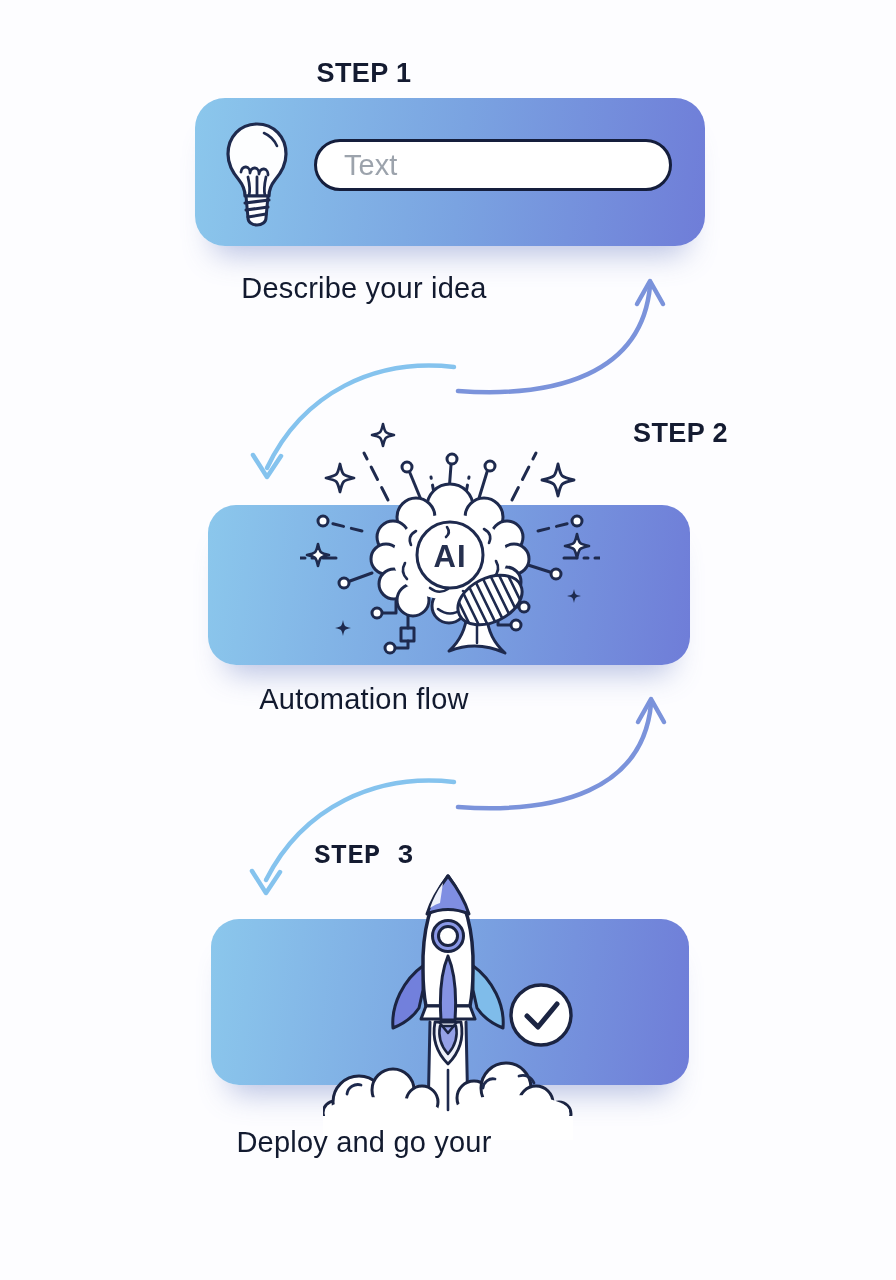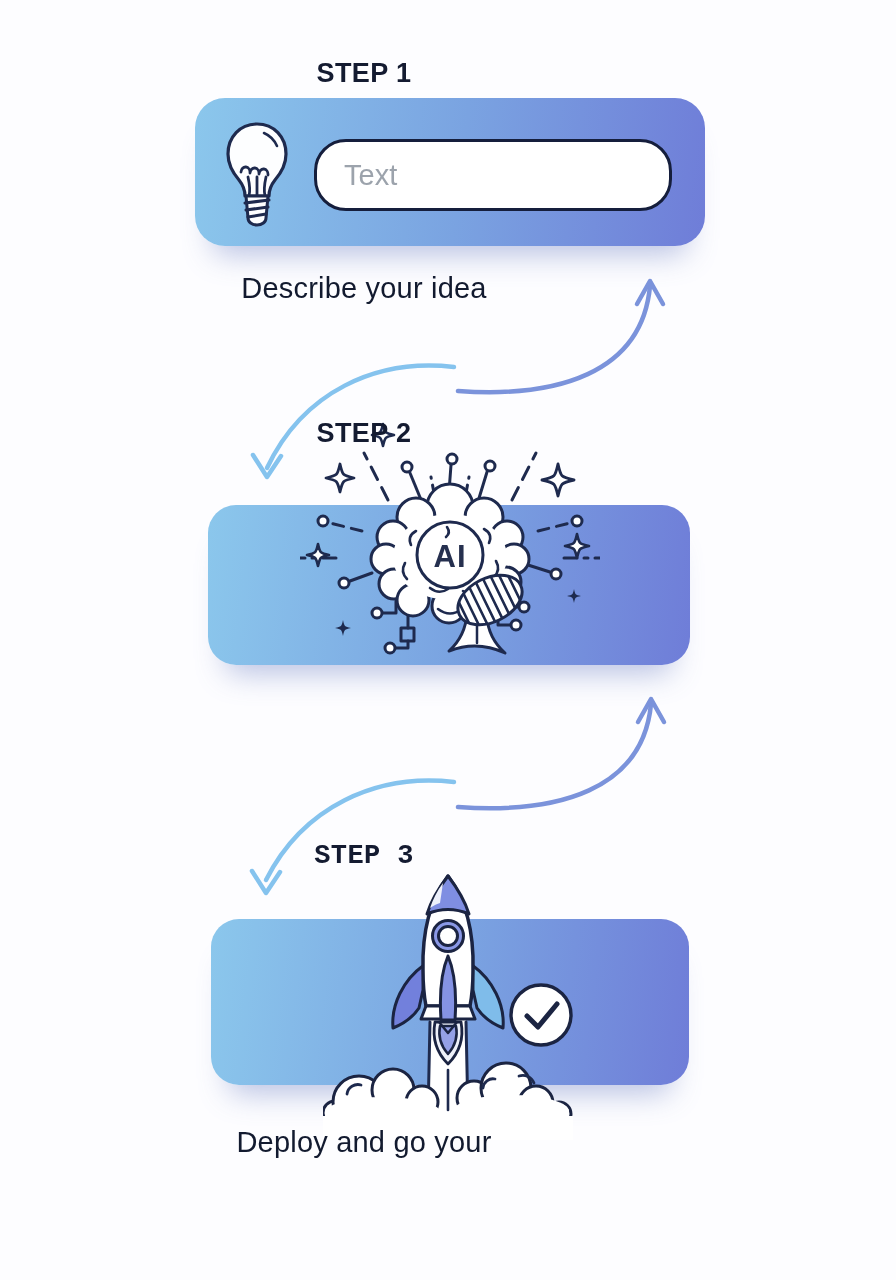--- a/index.html
+++ b/index.html
@@ -40,21 +40,21 @@
   <path class="lineart" d="M21,54 a4.5,5.5 0 1 1 9,1 a4.5,5.5 0 1 1 9,1 a4.5,5.5 0 1 1 9,1" stroke-width="2.8"></path>
   <path class="lineart" d="M28,59 C30,68 30.5,72 29,78" stroke-width="2.8"></path>
   <path class="lineart" d="M37,59 L37,78" stroke-width="2.8"></path>
   <path class="lineart" d="M46,59 C44,68 43.5,72 45,78" stroke-width="2.8"></path>
   <path d="M26,78 L48,78 L46,100 C46,104 42,107 37,107 C32,107 28,104 28,100 Z" fill="#FDFEFF" stroke="#1E2A4E" stroke-width="3" stroke-linejoin="round"></path>
   <path class="lineart" d="M25,85 L49,82" stroke-width="3"></path>
   <path class="lineart" d="M26,92 L48,89" stroke-width="3"></path>
   <path class="lineart" d="M28,99 L46,96" stroke-width="3"></path>
 </svg>
 
-<input class="idea-input" style="left: 314px; top: 139px; width: 358px; height: 72px;" type="text" placeholder="Text">
+<input class="idea-input" style="left: 314px; top: 139px; width: 358px; height: 52px;" type="text" placeholder="Text">
 
 <div class="abs center-text caption" style="top:272px;">Describe your idea</div>
 
 <svg class="abs" style="left:0;top:0;pointer-events:none;" width="896" height="1280" viewBox="0 0 896 1280">
 
   <g>
     <path d="M454,367 C376,358 303,392 267,468" fill="none" stroke="#85C3EE" stroke-width="4.5" stroke-linecap="round"></path>
     <path d="M253,455 L267,477 L281,456" fill="none" stroke="#85C3EE" stroke-width="4.5" stroke-linecap="round" stroke-linejoin="round"></path>
   </g>
   <g>
@@ -68,21 +68,21 @@
   </g>
   <g>
     <path d="M458,807 C558,814 643,790 651,704" fill="none" stroke="#7B93DB" stroke-width="4.5" stroke-linecap="round"></path>
     <path d="M638,722 L651,699 L664,722" fill="none" stroke="#7B93DB" stroke-width="4.5" stroke-linecap="round" stroke-linejoin="round"></path>
   </g>
 </svg>
 
 <svg class="abs" style="left:370px;top:422px;" width="26" height="26" viewBox="-13 -13 26 26">
   <path d="M0,-11 C2,-2 2,-2 11,0 C2,2 2,2 0,11 C-2,2 -2,2 -11,0 C-2,-2 -2,-2 0,-11 Z" fill="#FFFFFF" stroke="#1E2A4E" stroke-width="2.6" stroke-linejoin="round"></path>
 </svg>
-<div class="abs center-text step-title" style="top:418px;">STEP 2</div>
+<div class="abs center-text step-title" style="top:418px;text-align:right;">STEP 2</div>
 
 <div class="abs card" style="left:208px;top:505px;width:482px;height:160px;border-radius:28px;"></div>
 
 <svg class="abs" style="left:300px;top:445px;" width="300" height="225" viewBox="0 0 300 225">
   <defs>
     <path id="spark" d="M0,-10 C1.8,-1.8 1.8,-1.8 10,0 C1.8,1.8 1.8,1.8 0,10 C-1.8,1.8 -1.8,1.8 -10,0 C-1.8,-1.8 -1.8,-1.8 0,-10 Z"></path>
     <clipPath id="cereClip">
         <ellipse cx="190" cy="155" rx="34" ry="22"></ellipse>
       </clipPath>
   </defs>
@@ -173,20 +173,21 @@
         <line x1="185" y1="130" x2="185" y2="180"></line>
       <line x1="193" y1="130" x2="193" y2="180"></line>
         <line x1="201" y1="130" x2="201" y2="180"></line>
       <line x1="209" y1="130" x2="209" y2="180"></line>
         <line x1="217" y1="130" x2="217" y2="180"></line>
     </g>
   </g>
 </svg>
 
 <div class="abs center-text caption" style="top:684px;line-height:31px;">
+  <div>Automation flow</div>
 </div>
 
 <div class="abs center-text step-title" style="top:841px;font-family:Liberation Mono, monospace;">STEP 3</div>
 
 <div class="abs card" style="left:211px;top:919px;width:478px;height:166px;border-radius:28px;"></div>
 
 <svg class="abs" style="left:323px;top:870px;" width="250" height="270" viewBox="0 0 250 270">
 
   <rect x="107" y="150" width="36" height="98" fill="#FFFFFF"></rect>
   <line x1="107" y1="152" x2="105" y2="246" class="lineart" stroke-width="3" stroke="#1B2442"></line>

